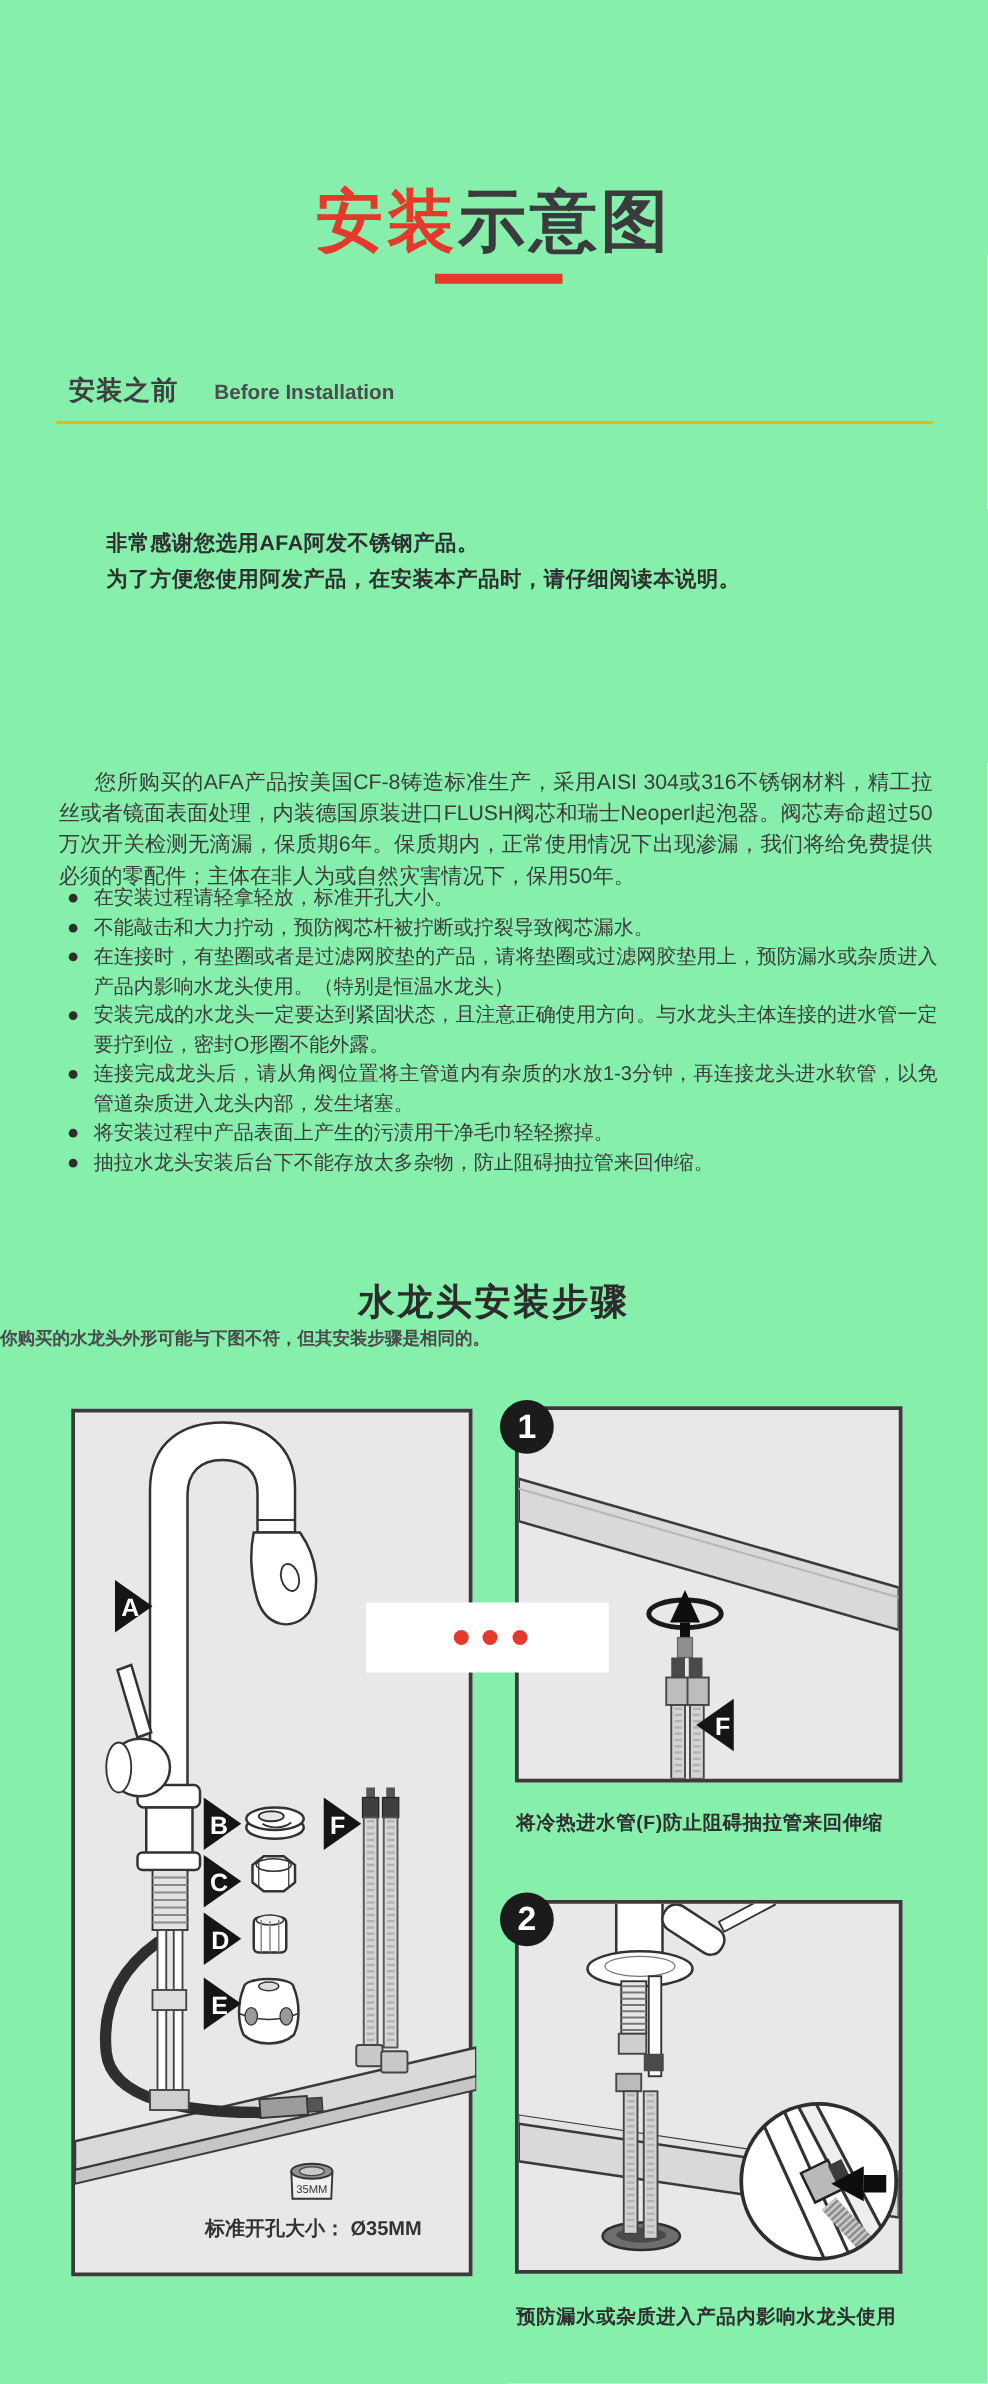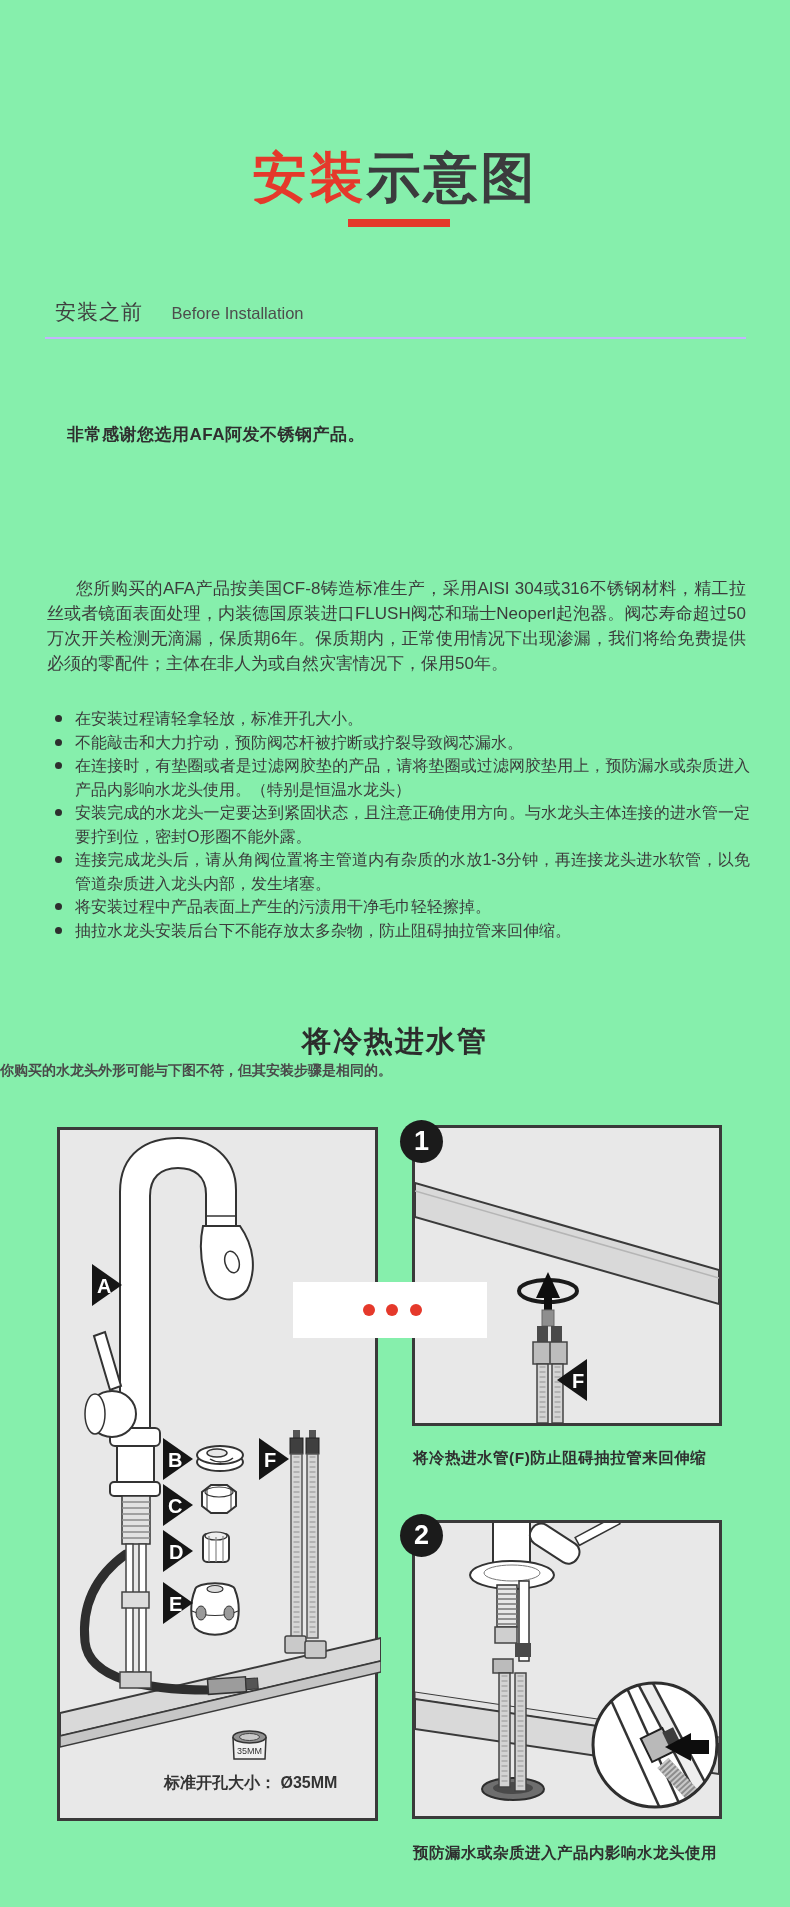--- a/index.html
+++ b/index.html
@@ -13,28 +13,28 @@
   
   .title-wrap { position:absolute; top:150px; left:0; width:100%; text-align:center;
     font-size:54px; font-weight:bold; letter-spacing:3px; line-height:1; }
   .t-red  { color:var(--accent-red,#e5392b); }
   .t-dark { color:var(--title-dark,#3b3b3d); }
   .title-underline { position:absolute; top:219px; left:348px; width:102px; height:8px;
     background:var(--accent-red,#e5392b); }
 
   
   .before-header { position:absolute; left:45px; top:298px; width:701px;
-    border-bottom:2px solid #c4b5fd; padding:0 0 11px 10px; }
+    border-bottom:2px solid #eab308; padding:0 0 11px 10px;font-weight:bold; }
   .before-header .zh { font-size:21px; color:#3f3f3f; letter-spacing:1px; }
   .before-header .en { font-size:16.5px; color:#4d4d4d; margin-left:24px; }
 
-  .intro { position:absolute; left:67px; top:420px; font-size:17px; font-weight:bold;
+  .intro { position:absolute; left:85px; top:420px; font-size:17px; font-weight:bold;
     color:#2f2f2f; line-height:29px; letter-spacing:.5px; }
 
-  .para { position:absolute; left:47px; top:576px; width:699px; font-size:17px;
+  .para { position:absolute; left:47px; top:613px; width:699px; font-size:17px;
     color:#3c3c3c; line-height:25px; text-indent:1.7em; text-align:justify; }
 
   .bullets { position:absolute; left:48px; top:707px; width:702px; list-style:none; }
   .bullets li { position:relative; font-size:16px; color:#3c3c3c; line-height:23.5px;
     padding-left:27px; text-align:justify; }
   .bullets li::before { content:""; position:absolute; left:7px; top:8px; width:7px;
     height:7px; border-radius:50%; background:#2e2e2e; }
 
   
   .steps-heading { position:absolute; top:1022px; left:0; width:100%; text-align:center;
@@ -75,35 +75,36 @@
   </div>
   <div class="title-underline"></div>
 
   <div class="before-header">
     <span class="zh">安装之前</span>
     <span class="en">Before Installation</span>
   </div>
 
   <div class="intro">
     <div>非常感谢您选用AFA阿发不锈钢产品。</div>
+    <div>为了方便您使用阿发产品，在安装本产品时，请仔细阅读本说明。</div>
   </div>
 
   <div class="para">您所购买的AFA产品按美国CF-8铸造标准生产，采用AISI 304或316不锈钢材料，精工拉丝或者镜面表面处理，内装德国原装进口FLUSH阀芯和瑞士Neoperl起泡器。阀芯寿命超过50万次开关检测无滴漏，保质期6年。保质期内，正常使用情况下出现渗漏，我们将给免费提供必须的零配件；主体在非人为或自然灾害情况下，保用50年。</div>
 
   <ul class="bullets">
     <li>在安装过程请轻拿轻放，标准开孔大小。</li>
     <li>不能敲击和大力拧动，预防阀芯杆被拧断或拧裂导致阀芯漏水。</li>
     <li>在连接时，有垫圈或者是过滤网胶垫的产品，请将垫圈或过滤网胶垫用上，预防漏水或杂质进入产品内影响水龙头使用。（特别是恒温水龙头）</li>
     <li>安装完成的水龙头一定要达到紧固状态，且注意正确使用方向。与水龙头主体连接的进水管一定要拧到位，密封O形圈不能外露。</li>
     <li>连接完成龙头后，请从角阀位置将主管道内有杂质的水放1-3分钟，再连接龙头进水软管，以免管道杂质进入龙头内部，发生堵塞。</li>
     <li>将安装过程中产品表面上产生的污渍用干净毛巾轻轻擦掉。</li>
     <li>抽拉水龙头安装后台下不能存放太多杂物，防止阻碍抽拉管来回伸缩。</li>
   </ul>
 
-  <div class="steps-heading">将冷热进水管</div>
+  <div class="steps-heading">水龙头安装步骤</div>
   <div class="steps-subtitle">你购买的水龙头外形可能与下图不符，但其安装步骤是相同的。</div>
 
   <div class="panel panel-left">
     <svg width="321" height="694" viewBox="0 0 321 694">
 
       <g>
         <polygon points="0,583 321,508 321,531 0,606" fill="#d9d9d9" stroke="#3a3a3a" stroke-width="2"></polygon>
         <polygon points="0,606 321,531 321,542 0,617" fill="#c6c6c6" stroke="#3a3a3a" stroke-width="1.5"></polygon>
       </g>
 

